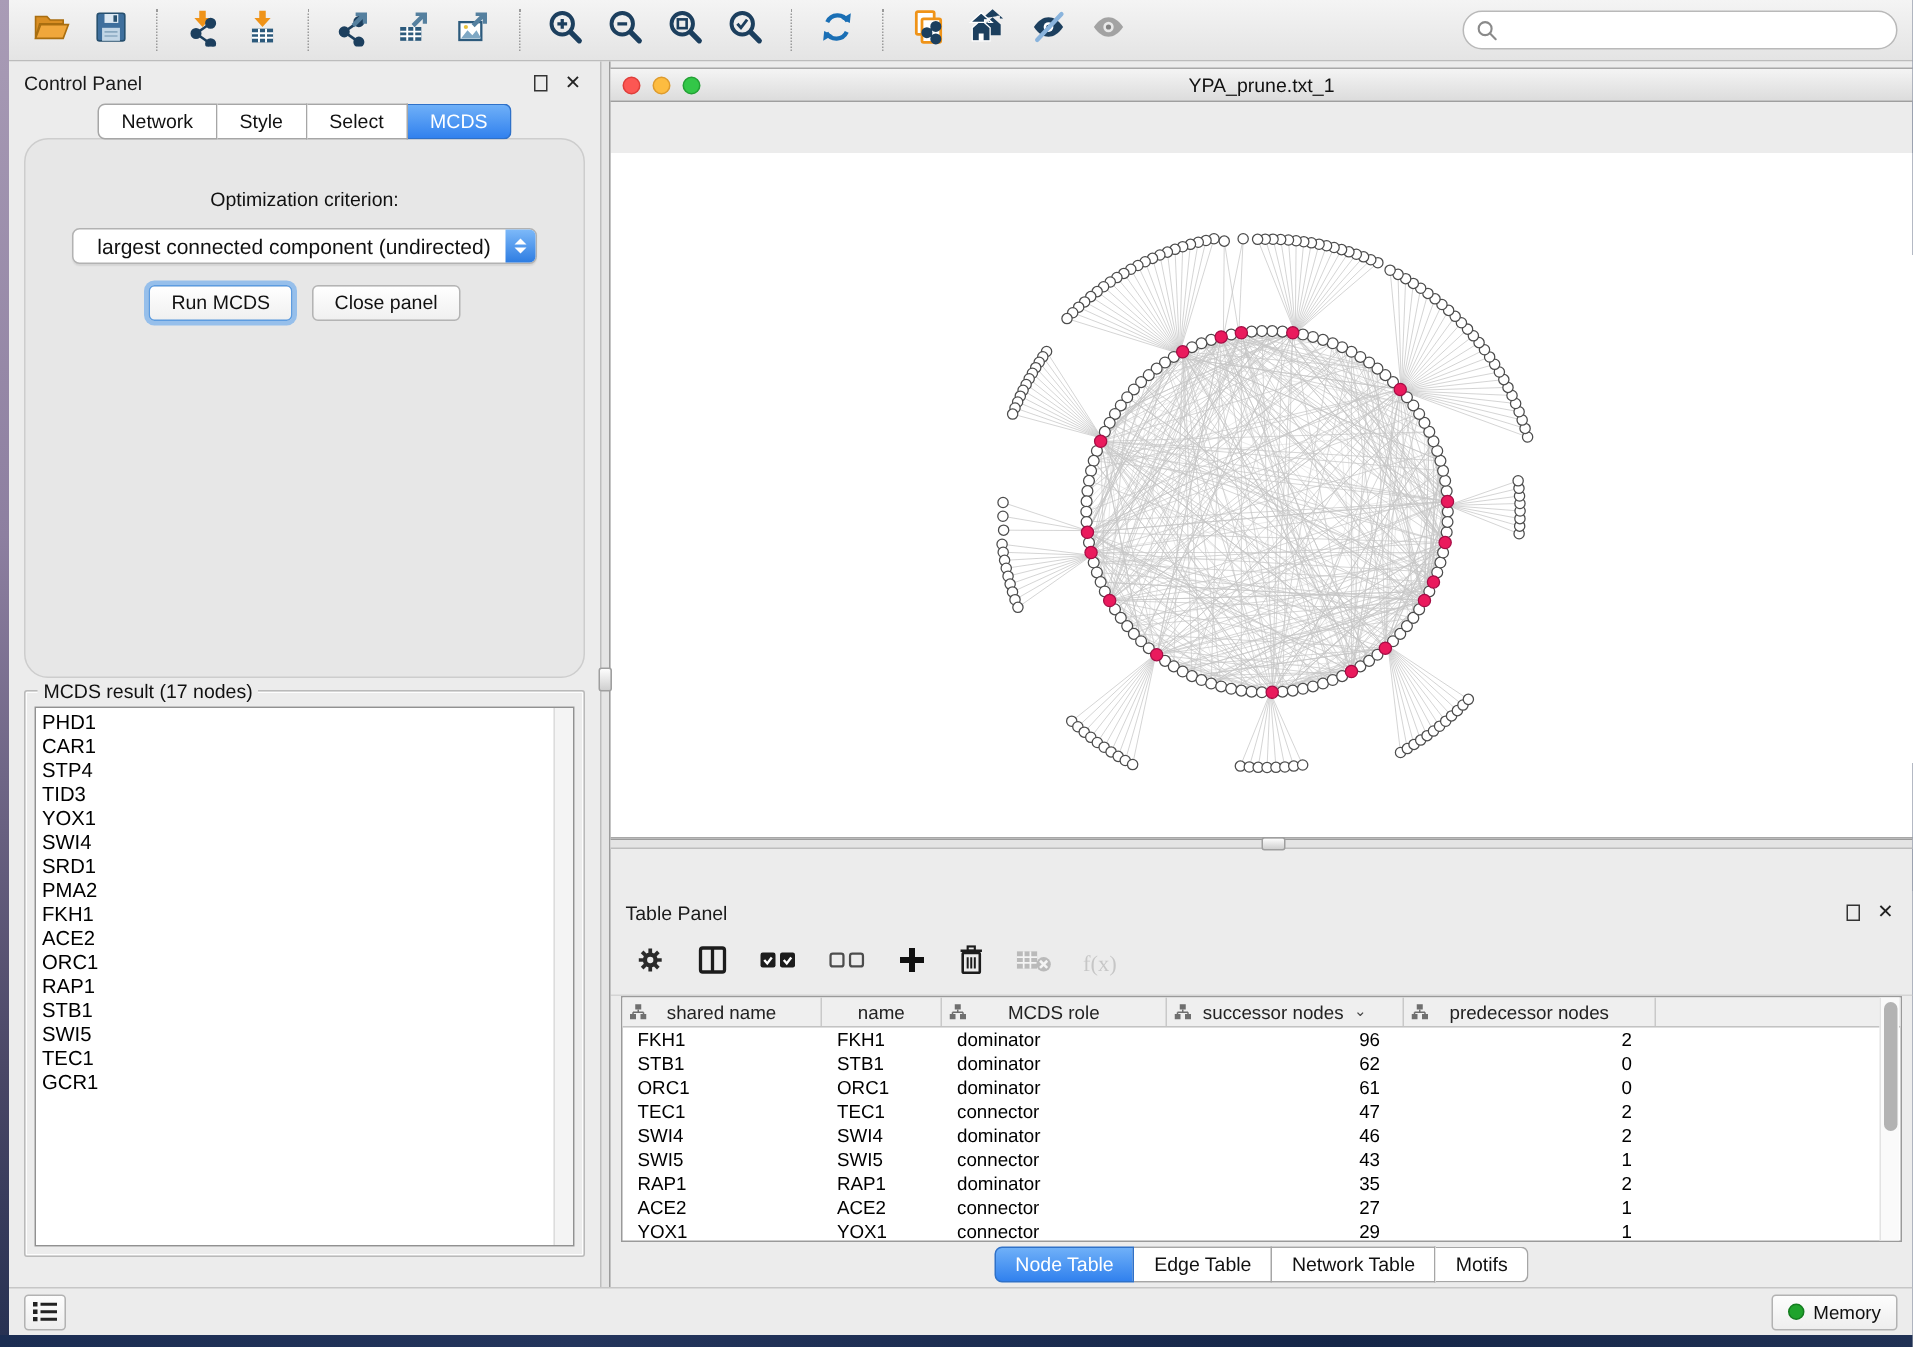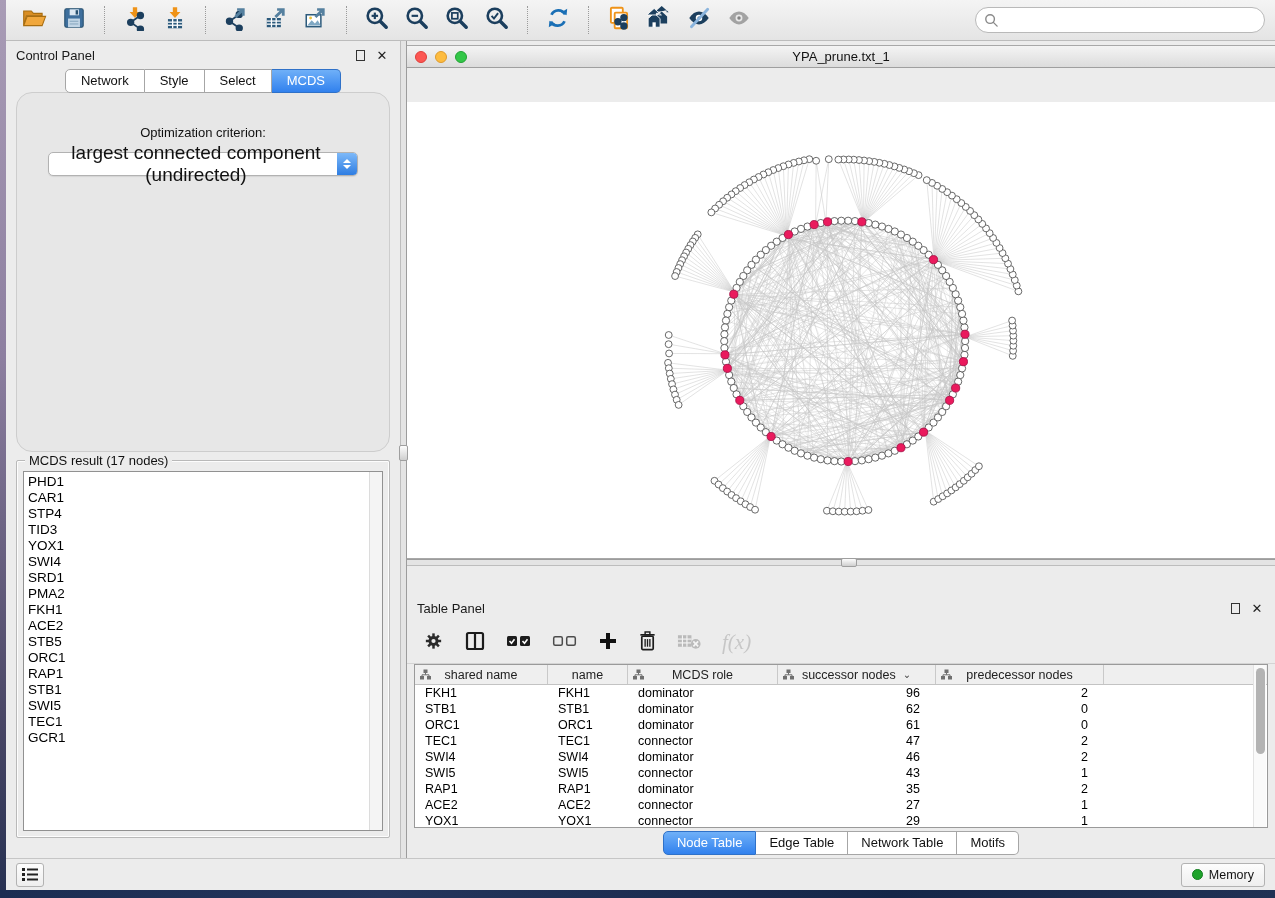--- a/index.html
+++ b/index.html
@@ -52,21 +52,21 @@
   .cp-tab:last-child { border-radius:0 5px 5px 0; }
   .cp-tab.active { background:linear-gradient(#6fb0f8,#3181ee); border-color:#2f71c8;
     color:#fff; }
 
   .cp-body { background:#e7e7e7; border:1px solid #cdcdcd; border-radius:16px;
     margin:0 10px; height:360px; flex:0 0 360px; padding-top:32px; text-align:center; }
   .opt-label { font-size:13px; color:#111; margin-bottom:12px; }
   .select { width:310px; height:24px; margin:0 auto 14px; background:#fff;
     border:1px solid #b2b2b2; border-radius:5px; display:flex; align-items:center;
     position:relative; box-shadow:0 1px 1px rgba(0,0,0,.08); }
-  .select .sel-text { flex:1; font-size:19px; text-align:center; color:#111; padding-left:6px; }
+  .select .sel-text { flex:1; font-size:14px; text-align:center; color:#111; padding-left:6px; }
   .sel-cap { width:20px; height:22px; border-radius:0 4px 4px 0; margin:0;
     background:linear-gradient(#7db9f9,#2e7de2); display:flex; flex-direction:column;
     align-items:center; justify-content:center; gap:2px; }
   .sel-cap .up { width:0; height:0; border-left:4px solid transparent;
     border-right:4px solid transparent; border-bottom:4px solid #fff; }
   .sel-cap .dn { width:0; height:0; border-left:4px solid transparent;
     border-right:4px solid transparent; border-top:4px solid #fff; }
   .cp-buttons { display:flex; justify-content:center; gap:13px; }
   .btn { font-size:13px; color:#111; background:linear-gradient(#ffffff,#f0f0f0);
     border:1px solid #b4b4b4; border-radius:4px; padding:3px 14px 4px;
@@ -114,22 +114,22 @@
     background:linear-gradient(#fdfdfd,#cfcfcf); border:1px solid #9f9f9f; border-radius:2px; }
 
   
   .table-panel { flex:1; display:flex; flex-direction:column; background:#ececec;
     min-height:0;margin-top:28px; }
   .tp-toolbar { height:42px; flex:0 0 42px; display:flex; align-items:center; gap:20px;
     padding:0 16px; border-bottom:1px solid #d4d4d4; }
   .tp-btn { display:flex; align-items:center; justify-content:center; height:30px; }
   .tp-btn svg { height:22px; }
   .tp-btn.disabled { opacity:.45; }
-  .fx { font-family:"Liberation Serif","DejaVu Serif",serif; font-style:italic;
-    font-size:21px; color:#9a9a9a; }
+  .fx { font-family:"Liberation Serif","DejaVu Serif",serif; 
+    font-size:15px; color:#9a9a9a; }
   .tbl-wrap { flex:1; margin:0 7px; background:#fff; border:1px solid #9a9a9a;
     display:flex; flex-direction:column; min-height:0; position:relative; }
   .tbl-header { display:flex; height:20px; flex:0 0 20px; background:#efefef;
     border-bottom:1px solid #c3c3c3; }
   .th { position:relative; display:flex; align-items:center; justify-content:center;
     font-size:12.5px; color:#222; border-right:1px solid #c9c9c9; }
   .th .hier { position:absolute; left:5px; top:4px; }
   .th .sortglyph { font-size:10px; color:#444; margin-left:7px; }
   .tbl-body { flex:1; overflow:hidden; position:relative; }
   .tr { display:flex; height:16px; }
@@ -352,36 +352,39 @@
         </div>
       <div class="cp-body">
         <div class="opt-label">Optimization criterion:</div>
         <div class="select">
           <span class="sel-text">largest connected component (undirected)</span>
           <span class="sel-cap">
             <span class="up"></span>
               <span class="dn"></span>
           </span>
         </div>
+        <div class="cp-buttons">
+          <button class="btn focus-ring">Run MCDS</button>
+          <button class="btn">Close panel</button>
+        </div>
       </div>
       <div class="mcds-fieldset">
         <span class="mcds-legend">MCDS result (17 nodes)</span>
         <div class="mcds-list">
           <div class="mcds-items">
               <div class="mcds-item">PHD1</div>
               <div class="mcds-item">CAR1</div>
               <div class="mcds-item">STP4</div>
               <div class="mcds-item">TID3</div>
               <div class="mcds-item">YOX1</div>
               <div class="mcds-item">SWI4</div>
               <div class="mcds-item">SRD1</div>
               <div class="mcds-item">PMA2</div>
               <div class="mcds-item">FKH1</div>
               <div class="mcds-item">ACE2</div>
-              <div class="mcds-item">STB5</div>
               <div class="mcds-item">ORC1</div>
               <div class="mcds-item">RAP1</div>
               <div class="mcds-item">STB1</div>
               <div class="mcds-item">SWI5</div>
               <div class="mcds-item">TEC1</div>
               <div class="mcds-item">GCR1</div>
             </div>
           <div class="mcds-scroll"></div>
         </div>
       </div>

